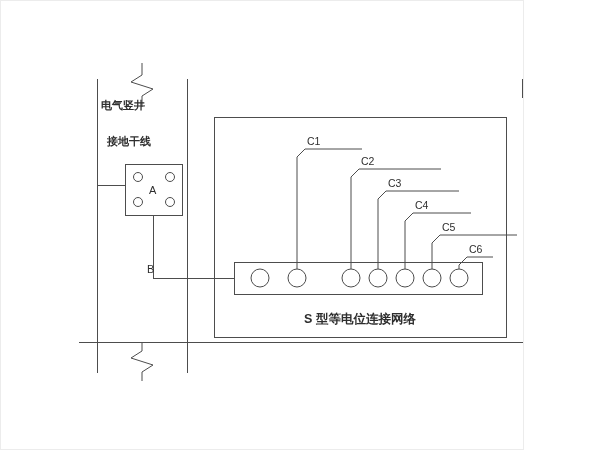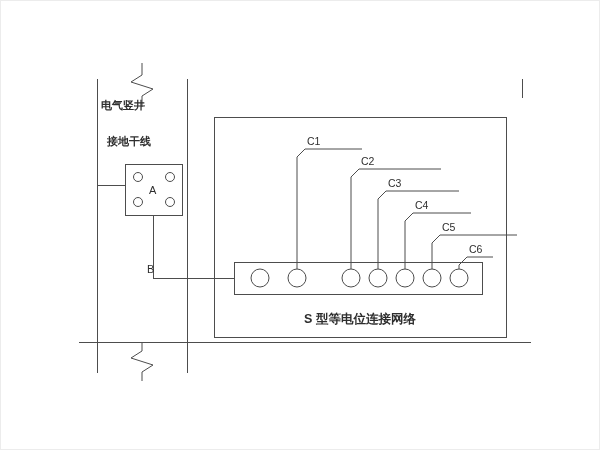--- a/index.html
+++ b/index.html
@@ -2,21 +2,21 @@
 <html><head>
 <meta charset="utf-8">
 <style>
   html, body {
     margin: 0;
     padding: 0;
     background: #ffffff;
   }
   .canvas {
     position: relative;
-    width: 600px;
+    width: 524px;
     height: 450px;
     background: #ffffff;
     border: 1px solid #ececec;
     box-sizing: border-box;
     overflow: hidden;
     font-family: "Liberation Sans", "DejaVu Sans", sans-serif;
   }
   svg { display: block; }
   .ln {
     stroke: #4d4d4d;

